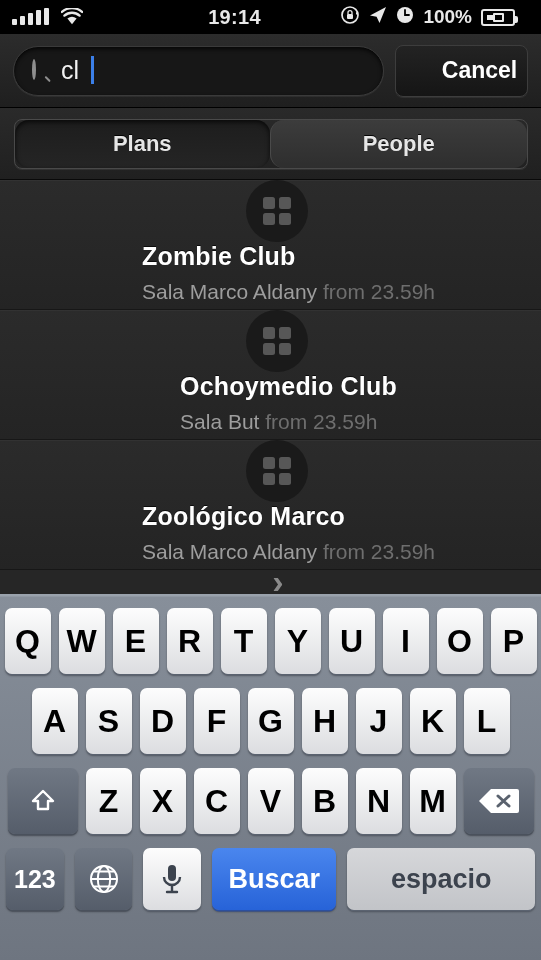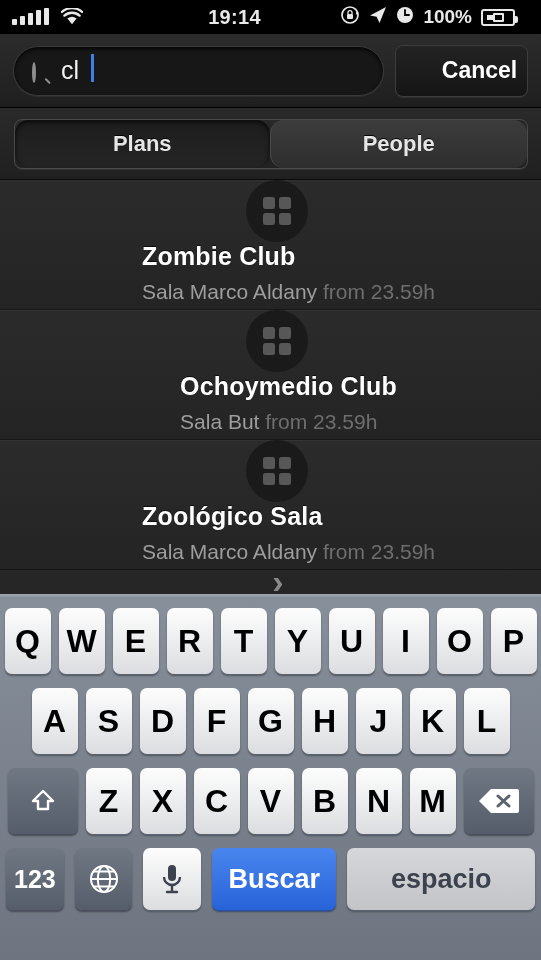--- a/index.html
+++ b/index.html
@@ -53,21 +53,21 @@
   .searchbar {
     position: absolute; top: 34px; left: 0; width: 541px; height: 74px;
     background: linear-gradient(#2c2c2c, #1f1f1f);
     border-bottom: 1px solid #000;
     display: flex; align-items: center; gap: 11px; padding: 0 13px;
   }
   .searchfield {
     flex: 1; height: 50px; border-radius: 25px;
     background: #171717; border: 1px solid #3a3a3a;
     box-shadow: inset 0 2px 4px rgba(0,0,0,.8), 0 1px 0 rgba(255,255,255,.06);
-    display: flex; align-items: flex-end; padding: 12px 18px; gap: 10px;
+    display: flex; align-items: center; padding: 4px 18px; gap: 10px;
   }
   .mag { width: 19px; height: 19px; position: relative; flex: none; }
   .mag .ring { width: 13px; height: 13px; border: 2.4px solid #8e8e8e; border-radius: 50%; }
   .mag .hand { position: absolute; right: 0px; bottom: 0px; width: 7px; height: 2.4px;
     background: #8e8e8e; transform: rotate(45deg); border-radius: 2px; }
   .searchtext { color: #f2f2f2; font-size: 25px; line-height: 25px; }
   .caret { display: inline-block; width: 3px; height: 28px; background: #3b7fe8;
     vertical-align: middle; margin-left: 2px; position: relative; top: -1px; }
   .cancelbtn {
     width: 133px; height: 52px; border-radius: 8px;
@@ -274,21 +274,21 @@
     <div class="row">
       <div class="avatar">
         <span class="grid-icon">
             <i></i>
             <i></i>
             <i></i>
             <i></i>
           </span>
       </div>
       <div class="rowtext">
-        <div class="rowtitle">Zoológico Sala</div>
+        <div class="rowtitle">Zoológico Marco</div>
         <div class="rowsub">
           <span>Sala Marco Aldany</span>
           <span class="dim">from 23.59h</span>
         </div>
       </div>
       <div class="chev">›</div>
     </div>
 
   </div>
 

